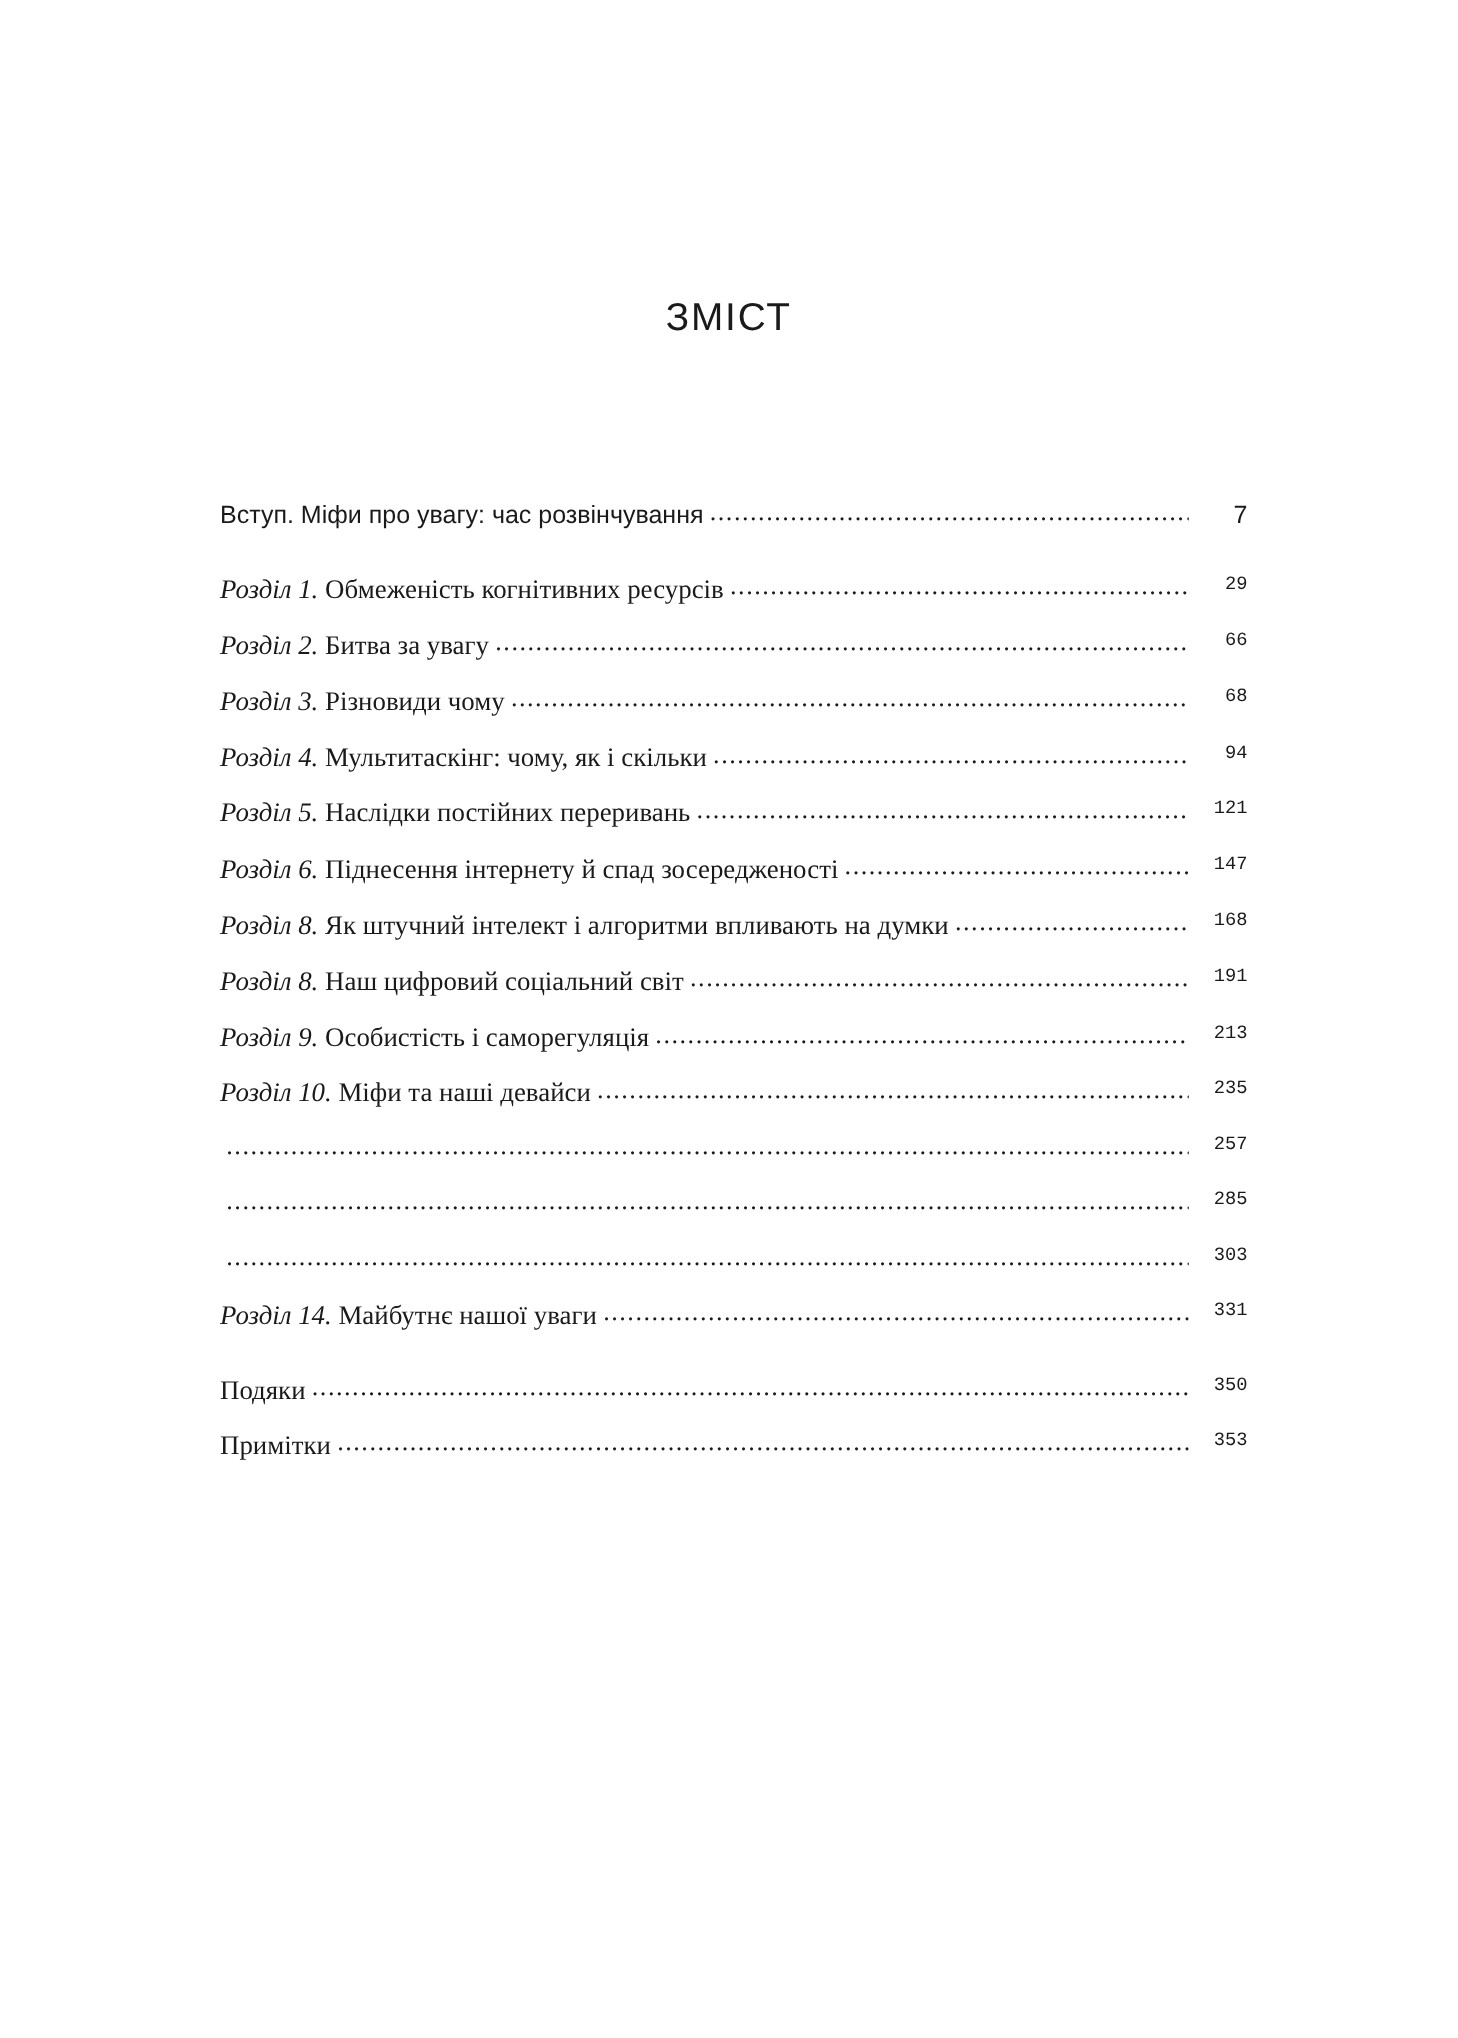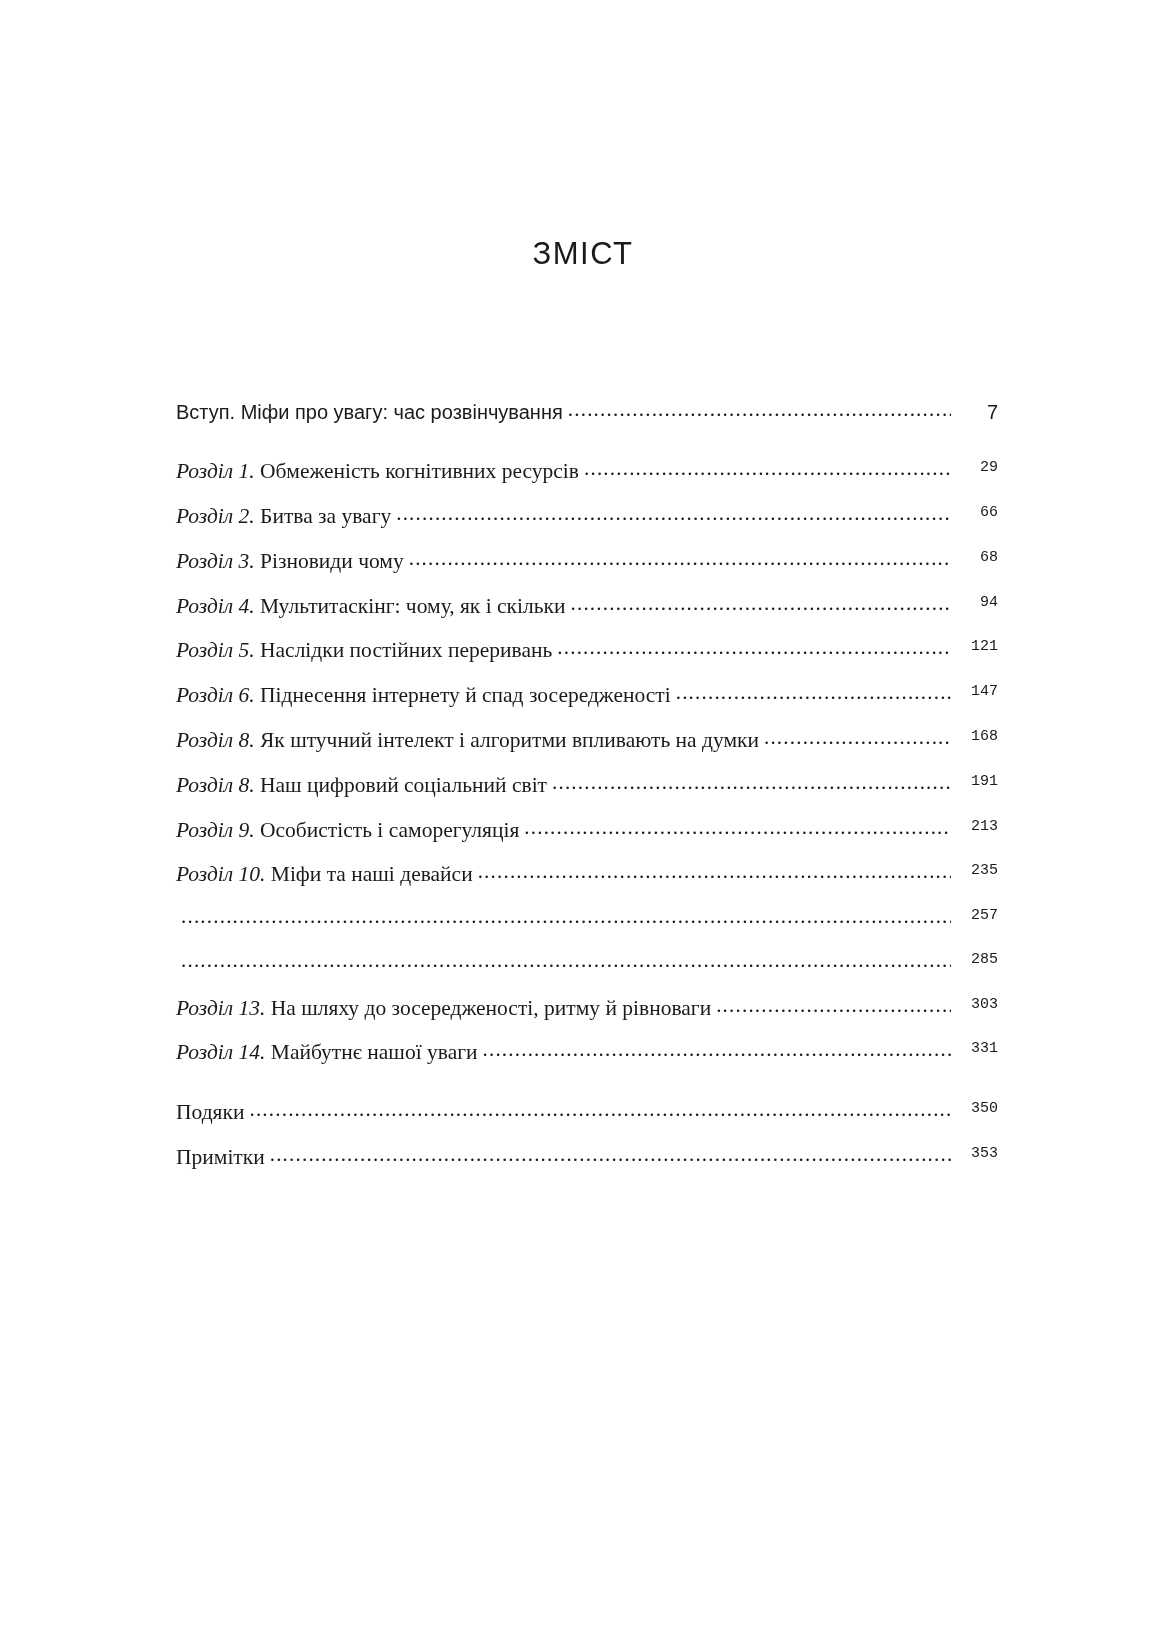--- a/index.html
+++ b/index.html
@@ -145,21 +145,20 @@
       </div>
       <div class="toc-entry">
         <span class="leader">...............................................................................................................................................................</span>
         <span class="entry-page">257</span>
       </div>
       <div class="toc-entry">
         <span class="leader">...............................................................................................................................................................</span>
         <span class="entry-page">285</span>
       </div>
       <div class="toc-entry">
-        <span class="entry-label"><span class="num">Розділ 13.</span> <span class="txt">На шляху до зосередженості, ритму й рівноваги</span></span>
         <span class="leader">...............................................................................................................................................................</span>
         <span class="entry-page">303</span>
       </div>
       <div class="toc-entry gap-after">
         <span class="entry-label"><span class="num">Розділ 14.</span> <span class="txt">Майбутнє нашої уваги</span></span>
         <span class="leader">...............................................................................................................................................................</span>
         <span class="entry-page">331</span>
       </div>
       <div class="toc-entry">
         <span class="entry-label"><span class="txt">Подяки</span></span>

